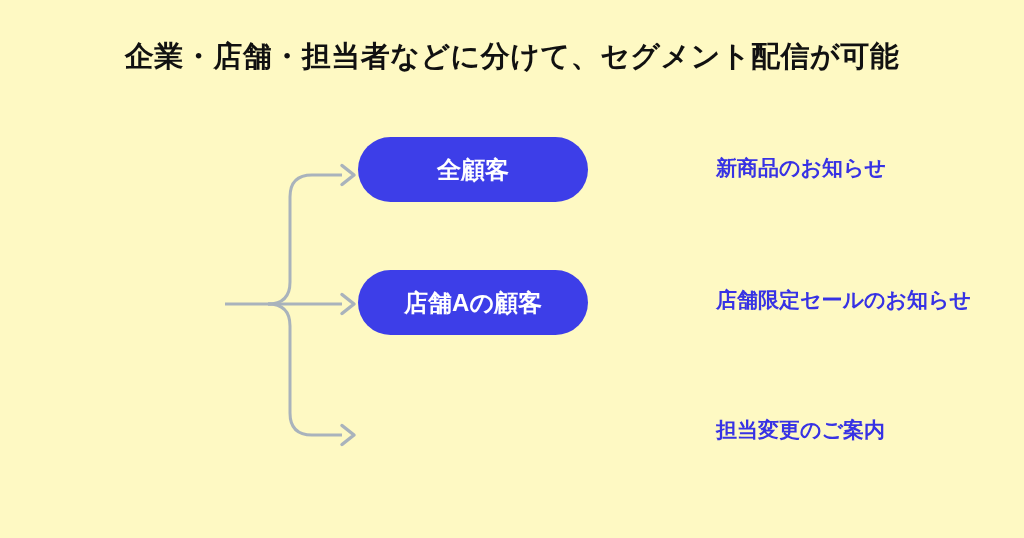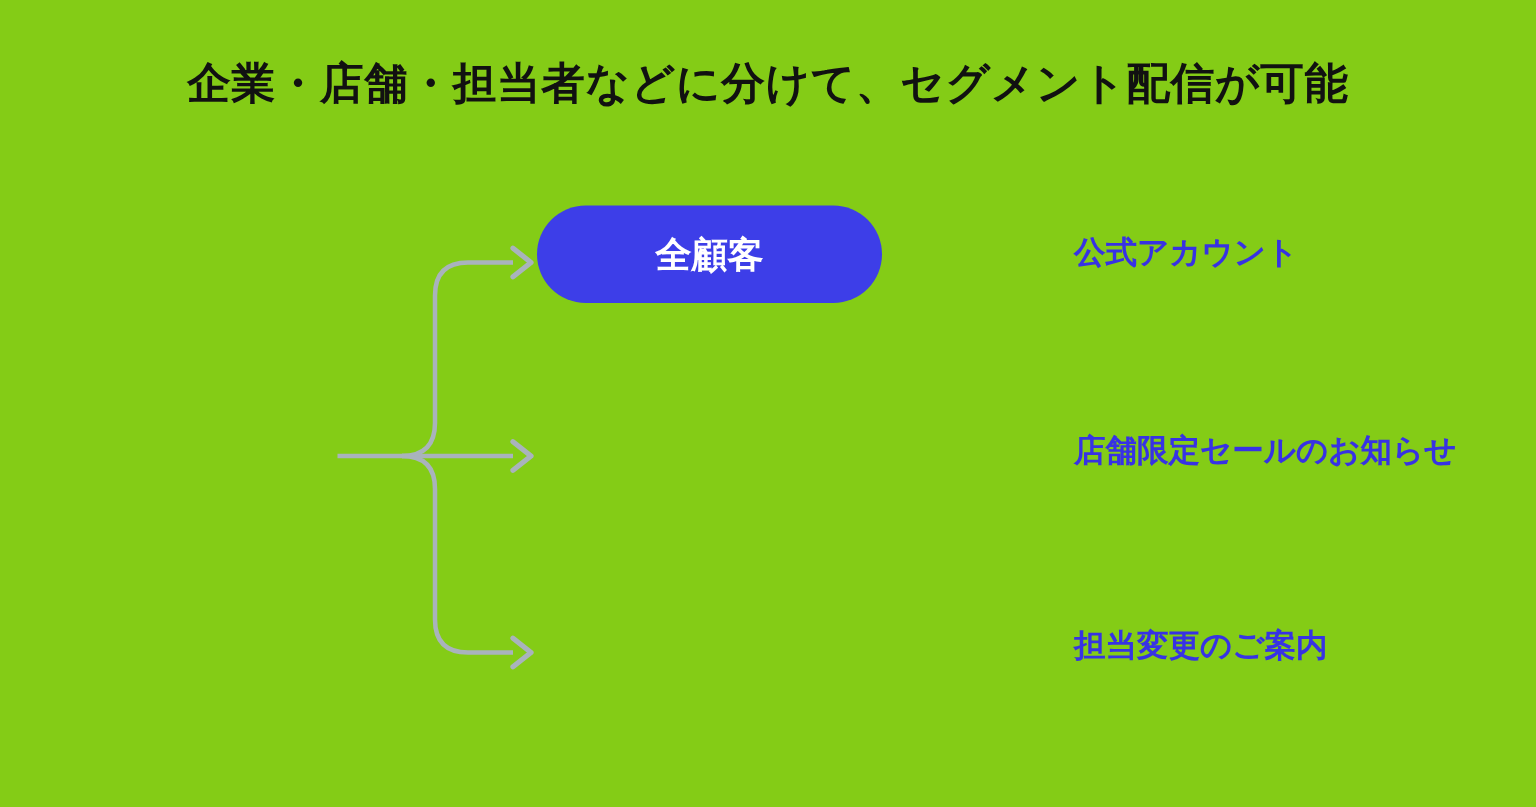--- a/index.html
+++ b/index.html
@@ -5,21 +5,21 @@
   html, body {
     margin: 0;
     padding: 0;
     background: #ffffff;
     font-family: "Liberation Sans", "DejaVu Sans", sans-serif;
   }
   .stage {
     position: relative;
     width: 1024px;
     height: 538px;
-    background: #84cc16;
+    background: #fef9c3;
     overflow: hidden;
   }
   .title {
     position: absolute;
     top: 40px;
     left: 0;
     width: 100%;
     margin: 0;
     text-align: center;
     font-size: 29px;
@@ -104,19 +104,22 @@
     <polyline class="arrowhead" points="342,165.5 354,175 342,184.5"></polyline>
     <polyline class="arrowhead" points="342,294.5 354,304 342,313.5"></polyline>
     <polyline class="arrowhead" points="342,425.5 354,435 342,444.5"></polyline>
   </svg>
 
 
   <div class="pill pill-target pill-a">
     <span>全顧客</span>
   </div>
 
+  <div class="pill pill-target pill-b">
+    <span>店舗Aの顧客</span>
+  </div>
 
 
-  <div class="msg msg-1">公式アカウント</div>
+  <div class="msg msg-1">新商品のお知らせ</div>
   <div class="msg msg-2">店舗限定セールのお知らせ</div>
   <div class="msg msg-3">担当変更のご案内</div>
 
 </div>
 
 </body></html>

